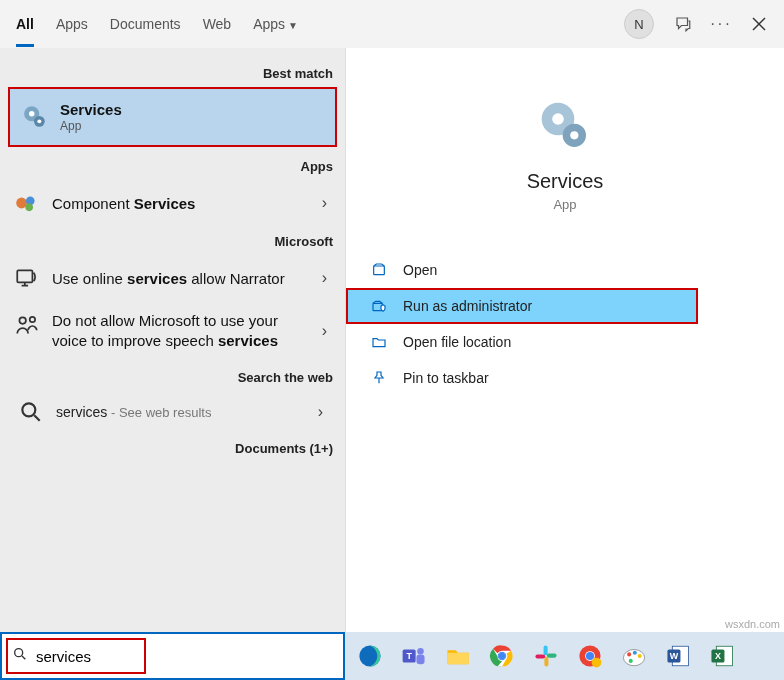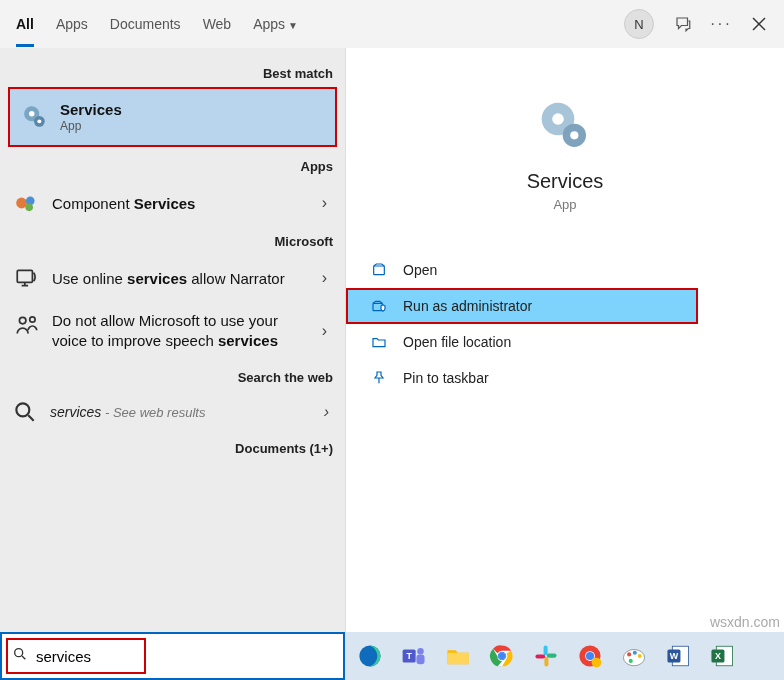--- a/index.html
+++ b/index.html
@@ -25,21 +25,21 @@
   
   .result-item { display:flex; align-items:center; padding: 10px 14px; gap:12px; position:relative; cursor:pointer; }
   .result-item.best { background:#b8d5ed; border: 2px solid #cc0000; margin: 0 8px 4px 8px; padding: 12px; }
   .result-icon { width:26px; height:26px; flex-shrink:0; display:flex; align-items:center; justify-content:center; }
   .result-text { flex:1; }
   .result-title { font-size:15px; color:#111; }
   .result-title strong { font-weight:600; }
   .result-sub { font-size:12px; color:#555; margin-top:1px; }
   .arrow-r { color:#444; font-size:16px; padding-right:4px; }
   
-  .webresult { display:flex; align-items:center; padding: 8px 12px; gap:12px; cursor:pointer;font-style:italic;}
+  .webresult { display:flex; align-items:center; padding: 8px 18px; gap:12px; cursor:pointer;}
   .webresult .arrow-r { margin-left:auto; }
   .faded { color:#777; font-size:13px; }
   
   .right-inner { text-align:center; padding: 20px 0 14px; }
   .big-icon { width:56px; height:56px; margin:0 auto 16px; }
   .right-title { font-size:20px; color:#222; margin-bottom:4px; }
   .right-sub { font-size:13px; color:#777; }
   
   .actions { margin-top:26px; }
   .action { display:flex; align-items:center; gap:15px; padding:9px 24px; font-size:14px; color:#222; cursor:pointer; }
@@ -49,21 +49,21 @@
   
   .searchbar { position:absolute; bottom:0; left:0; width:345px; height:48px; background:#fff; border:2px solid #0067c0; display:flex; align-items:center; padding:0 8px; gap:8px; }
   .searchbar .redbox { position:absolute; left:4px; top:4px; bottom:4px; width:140px; border:2px solid #cc0000; pointer-events:none; }
   .searchbar input { border:none; outline:none; font-size:15px; flex:1; padding:4px 4px 4px 26px; background:transparent; }
   .searchbar .mag { position:absolute; left:10px; }
   
   .taskbar { position:absolute; bottom:0; left:345px; right:0; height:48px; background:#d9e6f2; display:flex; align-items:center; padding:0 6px; gap:6px; }
   .tb-icon { width:38px; height:38px; border-radius:4px; display:flex; align-items:center; justify-content:center; cursor:pointer; }
   .tb-icon svg, .tb-icon div { width:26px; height:26px; }
   
-  .watermark { position:absolute; right:4px; bottom:50px; font-size:14px; color:#aaa; }
+  .watermark { position:absolute; right:4px; bottom:50px; font-size:11px; color:#aaa; }
   
   
   .gear svg { width:100%; height:100%; }
 </style>
 </head>
 <body>
 
 <div class="topbar">
   <div class="tabs">
     <div class="tab active">All</div>

